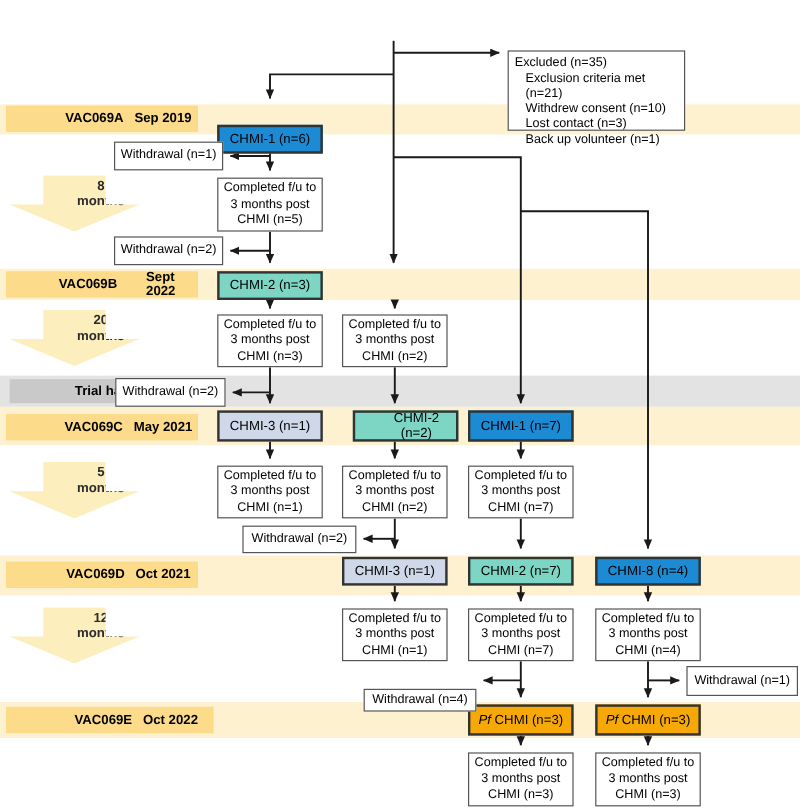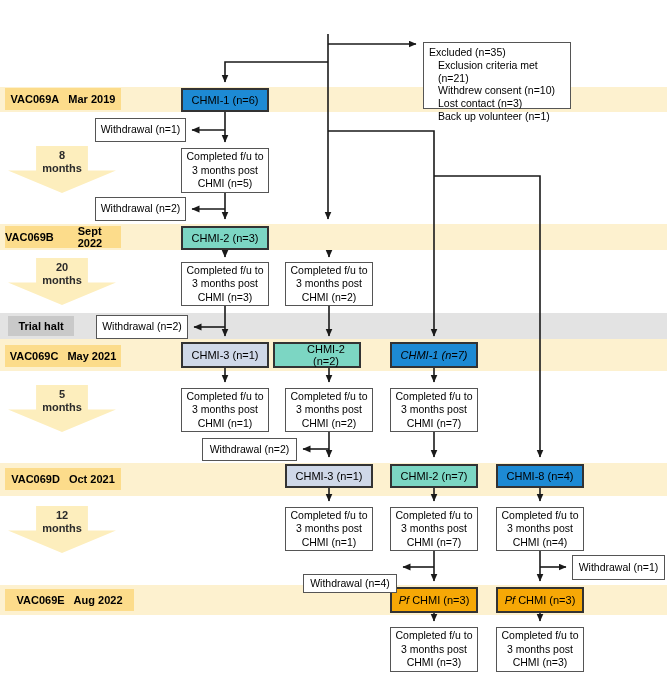--- a/index.html
+++ b/index.html
@@ -33,58 +33,58 @@
     position:absolute;display:flex;align-items:center;justify-content:center;
     text-align:center;background:#fff;border:1.5px solid #555;box-sizing:border-box;
     font-size:10.5px;line-height:13.5px;white-space:pre-line;
   }
   .excl{
     position:absolute;background:#fff;border:1.5px solid #555;box-sizing:border-box;
     font-size:10.5px;line-height:12.8px;padding:3px 3px 2px 5px;
   }
   .excl .item{padding-left:9px;}
   svg.flow{position:absolute;left:0;top:0;z-index:2;}
-  .band,.band-label,.ivl{z-index:1;}
+  .band,.band-label,.ivl{z-index:1;padding-left:44px;}
   .node,.wbox,.excl{z-index:3;}
   .it{font-style:italic;}
 </style>
 </head>
 <body>
 
 <div id="stage">
 
   <div class="band" style="top:87px;height:25px;"></div>
   <div class="band" style="top:224px;height:26px;"></div>
   <div class="band halt" style="top:313px;height:26px;"></div>
   <div class="band" style="top:339px;height:32px;"></div>
   <div class="band" style="top:463px;height:33px;"></div>
   <div class="band" style="top:585px;height:30px;"></div>
 
   <div class="band-label" style="left:5px;top:88px;width:116px;height:22px;">
     <span>VAC069A</span>
-      <span>Mar 2019</span>
+      <span>Sep 2019</span>
   </div>
   <div class="band-label" style="left:5px;top:226px;width:116px;height:22px;gap:24px;">
     <span>VAC069B</span>
       <span>Sept 2022</span>
   </div>
   <div class="band-label halt" style="left:8px;top:316px;width:66px;height:20px;">
     <span>Trial halt</span>
   </div>
   <div class="band-label" style="left:5px;top:345px;width:116px;height:22px;">
     <span>VAC069C</span>
       <span>May 2021</span>
   </div>
   <div class="band-label" style="left:5px;top:468px;width:116px;height:22px;">
     <span>VAC069D</span>
       <span>Oct 2021</span>
   </div>
   <div class="band-label" style="left:5px;top:589px;width:129px;height:22px;">
     <span>VAC069E</span>
-      <span>Aug 2022</span>
+      <span>Oct 2022</span>
   </div>
 
   <div class="ivl" style="top:146px;">8
 months</div>
   <div class="ivl" style="top:258px;">20
 months</div>
   <div class="ivl" style="top:385px;">5
 months</div>
   <div class="ivl" style="top:506px;">12
 months</div>
@@ -134,25 +134,25 @@
   </svg>
 
   <div class="excl" style="left:423px;top:14px;width:148px;height:67px;margin-top:28px;">
     <div>Excluded (n=35)</div>
     <div class="item">Exclusion criteria met (n=21)</div>
     <div class="item">Withdrew consent (n=10)</div>
     <div class="item">Lost contact (n=3)</div>
     <div class="item">Back up volunteer (n=1)</div>
   </div>
 
-  <div class="node blue" style="left:181px;top:88px;width:88px;height:24px;">CHMI-1 (n=6)</div>
+  <div class="node blue" style="left:181px;top:104px;width:88px;height:24px;">CHMI-1 (n=6)</div>
   <div class="node teal" style="left:181px;top:226px;width:88px;height:24px;">CHMI-2 (n=3)</div>
   <div class="node lav" style="left:181px;top:342px;width:88px;height:26px;">CHMI-3 (n=1)</div>
-  <div class="node teal" style="left:273px;top:342px;width:88px;height:26px;padding-left:18px;">CHMI-2 (n=2)</div>
-  <div class="node blue" style="left:390px;top:342px;width:88px;height:26px;font-style:italic;">CHMI-1 (n=7)</div>
+  <div class="node teal" style="left:294px;top:342px;width:88px;height:26px;padding-left:18px;">CHMI-2 (n=2)</div>
+  <div class="node blue" style="left:390px;top:342px;width:88px;height:26px;">CHMI-1 (n=7)</div>
   <div class="node lav" style="left:285px;top:464px;width:88px;height:24px;">CHMI-3 (n=1)</div>
   <div class="node teal" style="left:390px;top:464px;width:88px;height:24px;">CHMI-2 (n=7)</div>
   <div class="node blue" style="left:496px;top:464px;width:88px;height:24px;">CHMI-8 (n=4)</div>
   <div class="node orange" style="left:390px;top:587px;width:88px;height:26px;">
     <span><span class="it">Pf</span><span> CHMI (n=3)</span></span>
   </div>
   <div class="node orange" style="left:496px;top:587px;width:88px;height:26px;">
     <span><span class="it">Pf</span><span> CHMI (n=3)</span></span>
   </div>
 

